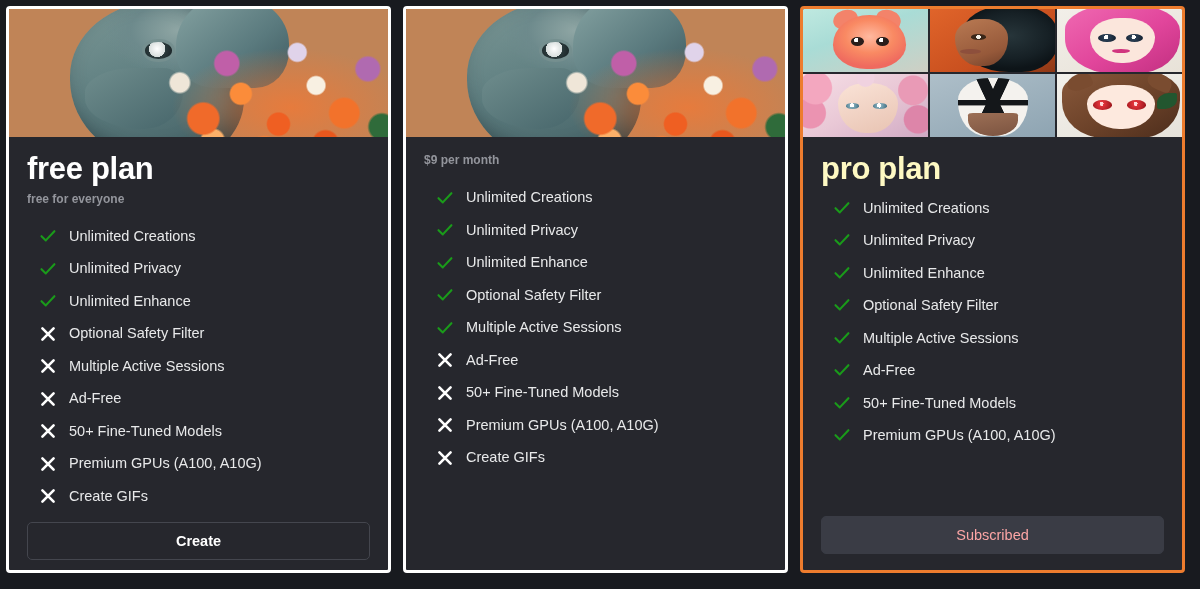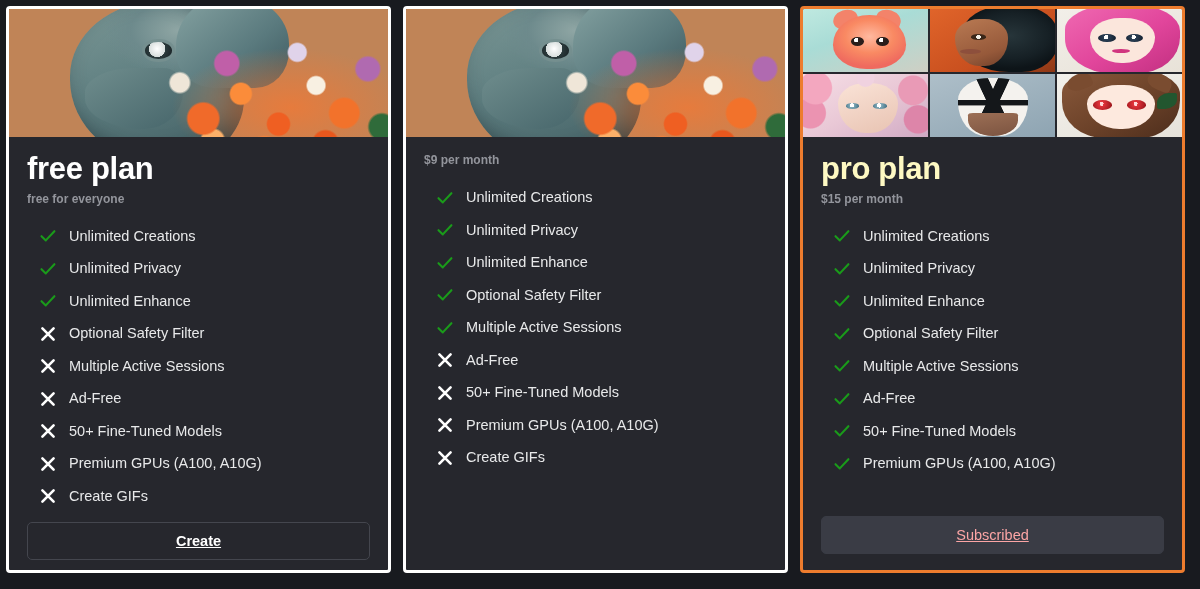--- a/index.html
+++ b/index.html
@@ -323,21 +323,20 @@
     box-sizing: border-box;
     height: 38px;
     border-radius: 5px;
     font-size: 14.5px;
     font-weight: 700;
     color: #ffffff;
     background: #26272d;
     border: 1px solid #44464e;
     cursor: pointer;
     font-family: "Liberation Sans", sans-serif;
-    text-decoration: underline;
   }
   .plan-action.disabled {
     background: #3a3c45;
     border-color: #3a3c45;
     color: #fca5a5;
     font-weight: 400;
     cursor: default;
   }
 </style>
 </head>
@@ -574,21 +573,20 @@
               <div class="skin"></div>
               <div class="e1"></div>
               <div class="e2"></div>
               <div class="leaf"></div>
             </div>
           </div>
         </div>
       </div>
       <div class="card-body">
         <h2 class="plan-title">pro plan</h2>
-        <div class="plan-price">$15 per month</div>
         <ul class="feature-list">
           <li class="feature-row">
             <span class="feature-icon">
               <svg width="18" height="18" viewBox="0 0 18 18" aria-hidden="true">
                 <path d="M2.5 9.2 L6.8 13.4 L15.4 4.2" fill="none" stroke="#1a9b1a" stroke-width="2.1" stroke-linecap="round" stroke-linejoin="round"></path>
               </svg>
             </span>
             <span class="feature-label">Unlimited Creations</span>
           </li>
           <li class="feature-row">

